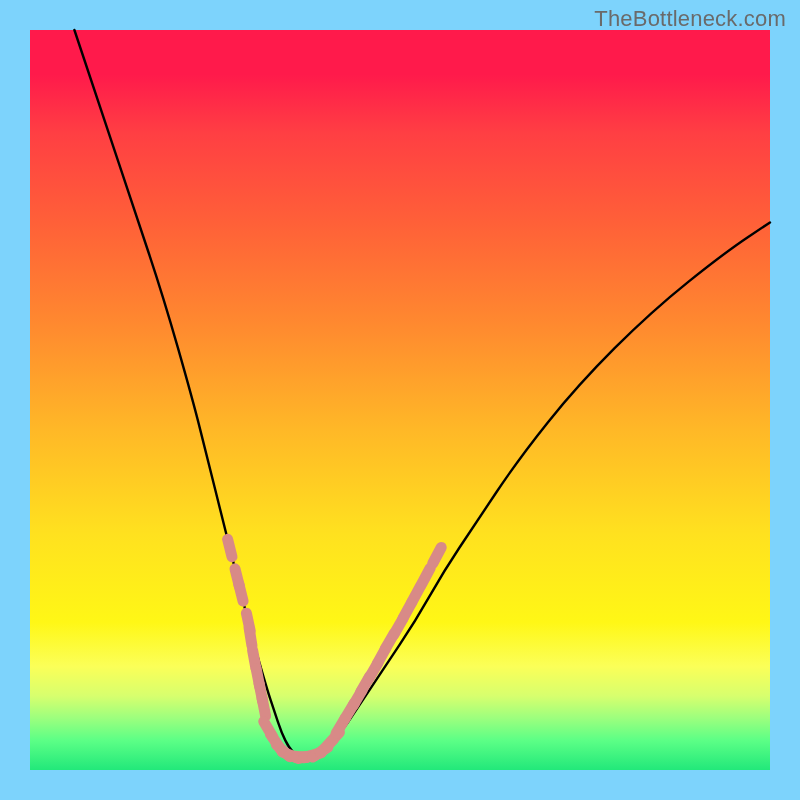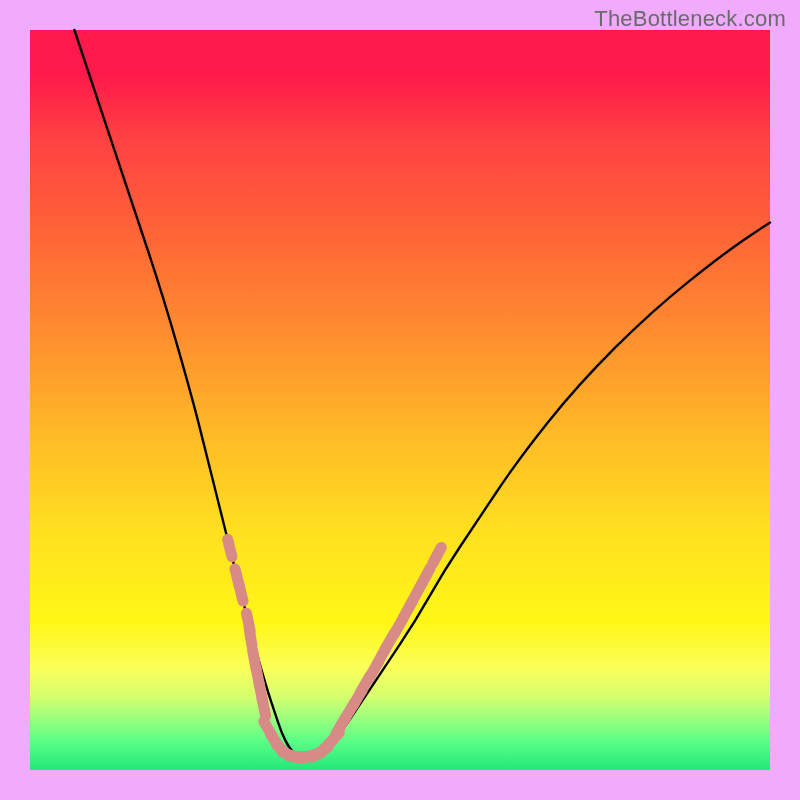--- a/index.html
+++ b/index.html
@@ -10,21 +10,21 @@
     background: #000;
     overflow: hidden;
     font-family: Arial, Helvetica, sans-serif;
   }
   .frame {
     position: absolute;
     left: 0;
     top: 0;
     width: 800px;
     height: 800px;
-    background: #f0abfc;
+    background: #7dd3fc;
   }
   .watermark {
     position: absolute;
     top: 6px;
     right: 14px;
     color: #6a6a6a;
     font-size: 22px;
     letter-spacing: 0.2px;
     font-weight: 400;
     user-select: none;

